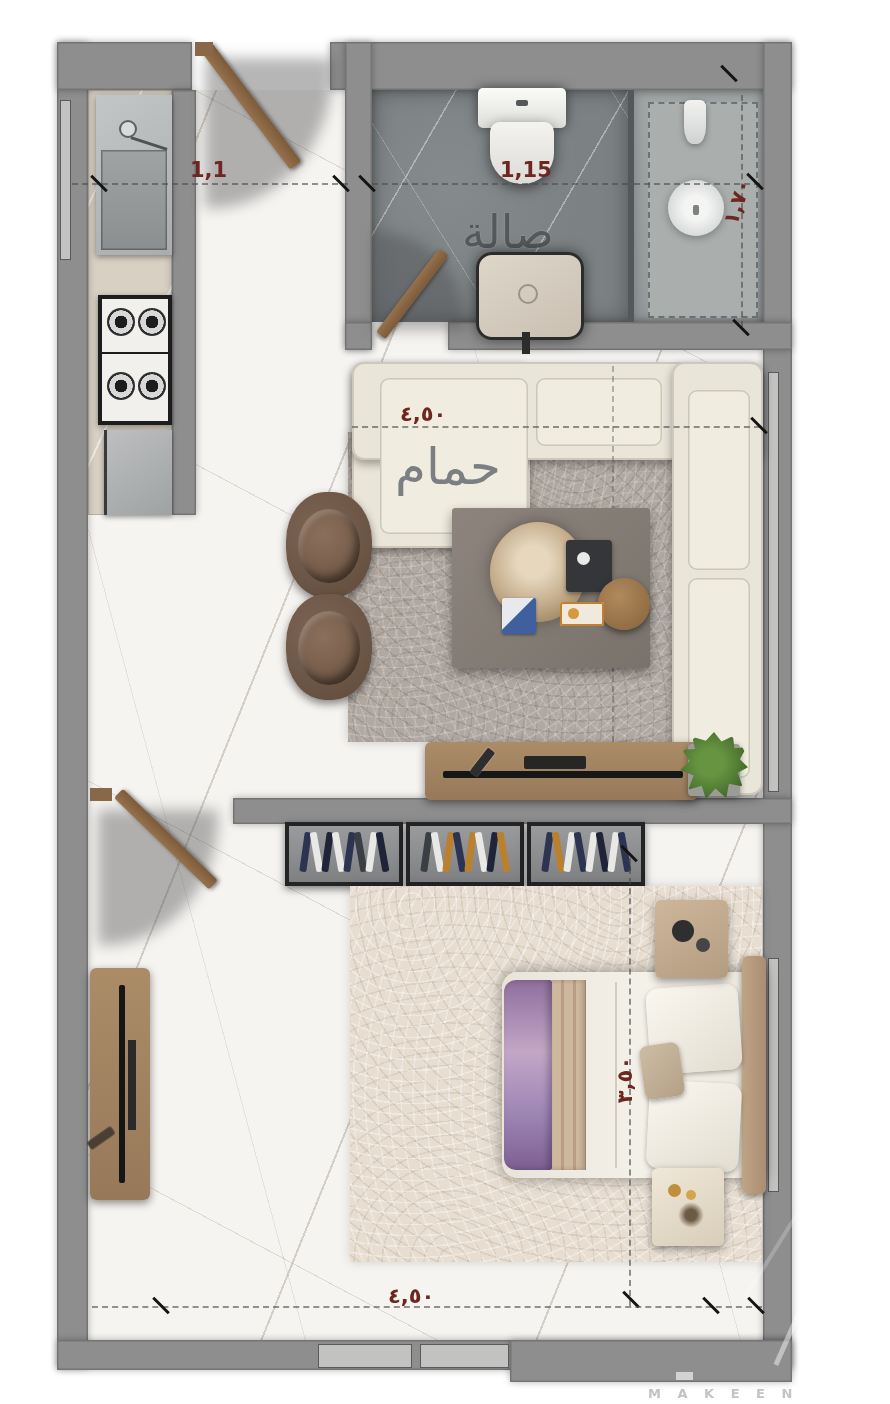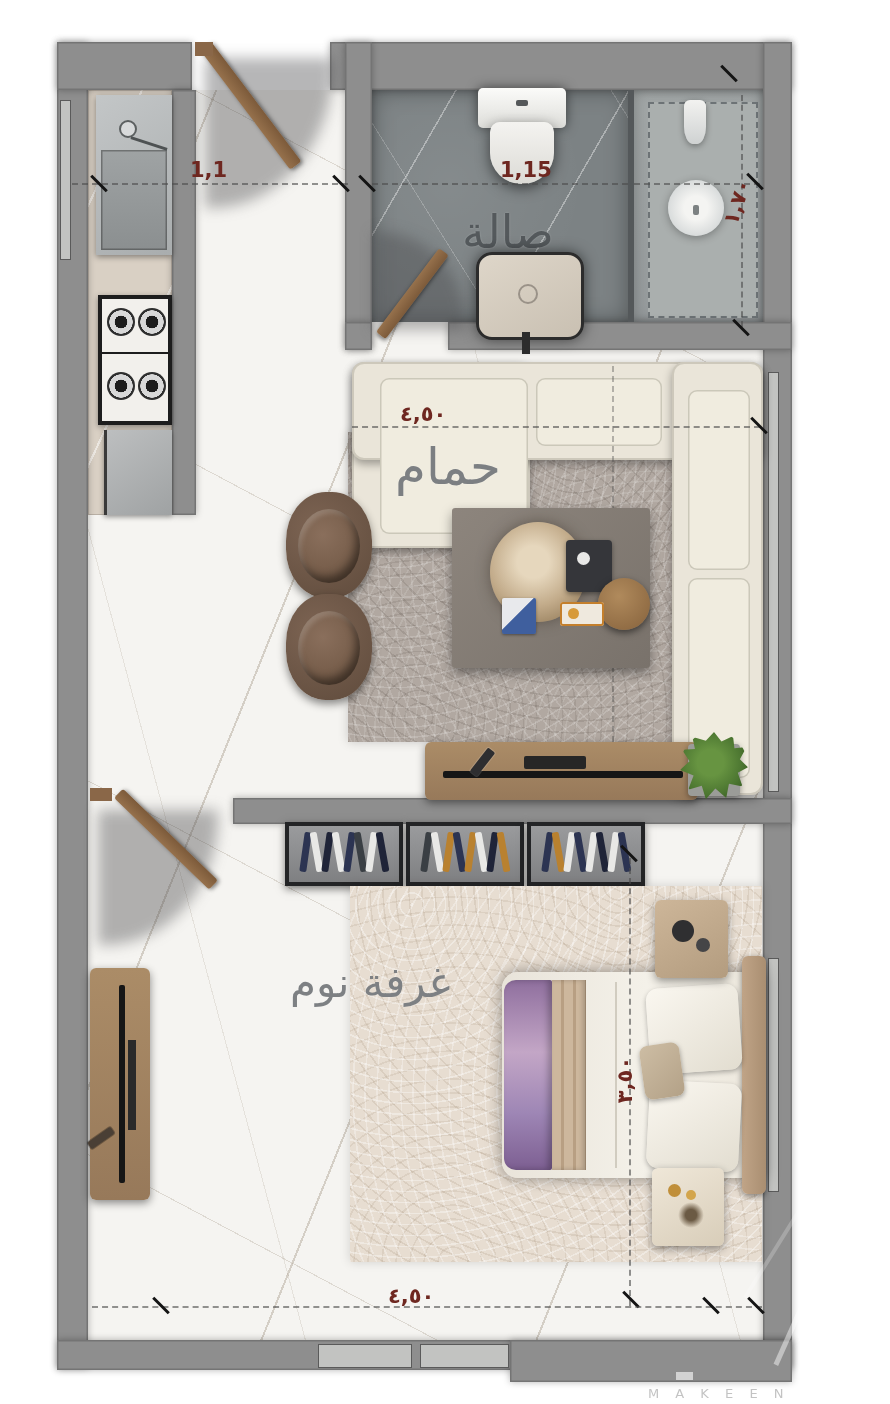--- a/index.html
+++ b/index.html
@@ -230,21 +230,20 @@
       <div class="cl c-org"></div>
       <div class="cl c-white"></div>
       <div class="cl c-navy"></div>
       <div class="cl c-white"></div>
       <div class="cl c-ink"></div>
       <div class="cl c-white"></div>
       <div class="cl c-navy"></div>
   </div>
 
   <div class="rug-bedroom" style="left:350px;top:886px;width:412px;height:376px;"></div>
-  <div class="room-label" dir="rtl" style="left:290px;top:958px;font-size:42px;color:#7d8083;">غرفة نوم</div>
 
   <div class="abs" style="left:502px;top:972px;width:262px;height:206px;background:linear-gradient(90deg,#e9e4da,#f4f1e9 55%,#ece7dc);border-radius:16px 4px 4px 16px;box-shadow:0 0 16px rgba(0,0,0,.4);"></div>
   <div class="abs" style="left:742px;top:956px;width:24px;height:238px;background:linear-gradient(90deg,#c0a487,#a98e71);border-radius:6px;box-shadow:0 2px 6px rgba(0,0,0,.45);"></div>
   <div class="abs" style="left:504px;top:980px;width:48px;height:190px;border-radius:12px 2px 2px 12px;background:linear-gradient(180deg,#8f6f9e,#c3a6c6 38%,#9e86b5 70%,#7d5f92);box-shadow:inset -4px 0 6px rgba(0,0,0,.25);"></div>
   <div class="abs" style="left:552px;top:980px;width:34px;height:190px;background:repeating-linear-gradient(90deg,#cdb79d 0 9px,#b89f83 9px 12px);box-shadow:inset -3px 0 5px rgba(0,0,0,.2);"></div>
   <div class="abs" style="left:615px;top:982px;width:2px;height:186px;background:rgba(150,140,120,.35);"></div>
   <div class="pillow" style="left:648px;top:986px;width:92px;height:86px;transform:rotate(-4deg);"></div>
   <div class="pillow" style="left:648px;top:1082px;width:92px;height:88px;transform:rotate(3deg);"></div>
   <div class="abs" style="left:642px;top:1044px;width:40px;height:54px;background:linear-gradient(140deg,#cdbda4,#b3a187);border-radius:8px;transform:rotate(-8deg);box-shadow:0 2px 5px rgba(0,0,0,.35);"></div>
 
@@ -268,15 +267,15 @@
   <div class="dash-h" style="left:92px;top:1306px;width:670px;"></div>
   <div class="tick" style="left:150px;top:1304px;"></div>
   <div class="tick" style="left:700px;top:1304px;"></div>
   <div class="tick" style="left:745px;top:1304px;"></div>
   <div class="dim" style="left:388px;top:1284px;">٤,٥٠</div>
 
   <div class="abs wm" style="left:788px;top:1296px;width:5px;height:72px;background:rgba(255,255,255,.45);transform:rotate(24deg);"></div>
   <div class="abs wm" style="left:804px;top:1276px;width:5px;height:96px;background:rgba(255,255,255,.45);"></div>
   <div class="abs wm" style="left:772px;top:1196px;width:4px;height:110px;background:rgba(255,255,255,.22);transform:rotate(32deg);"></div>
   <div class="abs" style="left:676px;top:1372px;width:17px;height:8px;background:rgba(255,255,255,.6);"></div>
-  <div class="abs" style="left:648px;top:1386px;width:200px;font-size:13px;letter-spacing:6px;color:rgba(185,185,185,.85);font-weight:normal;">M A K E E N</div>
+  <div class="abs" style="left:648px;top:1386px;width:200px;font-size:13px;letter-spacing:6px;color:rgba(185,185,185,.85);font-weight:bold;">M A K E E N</div>
 
 </div>
 
 </body></html>

